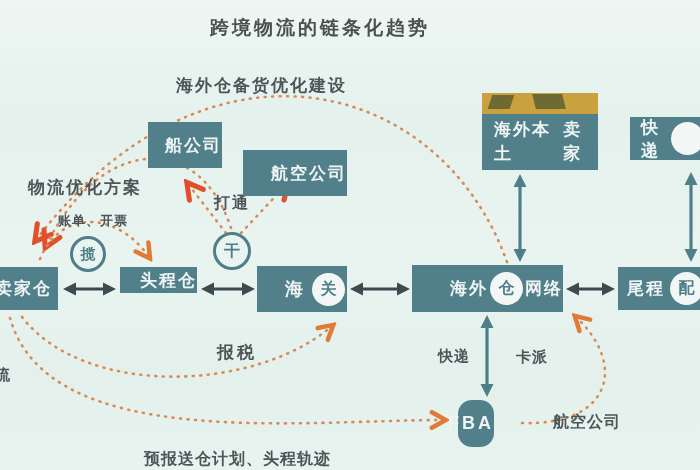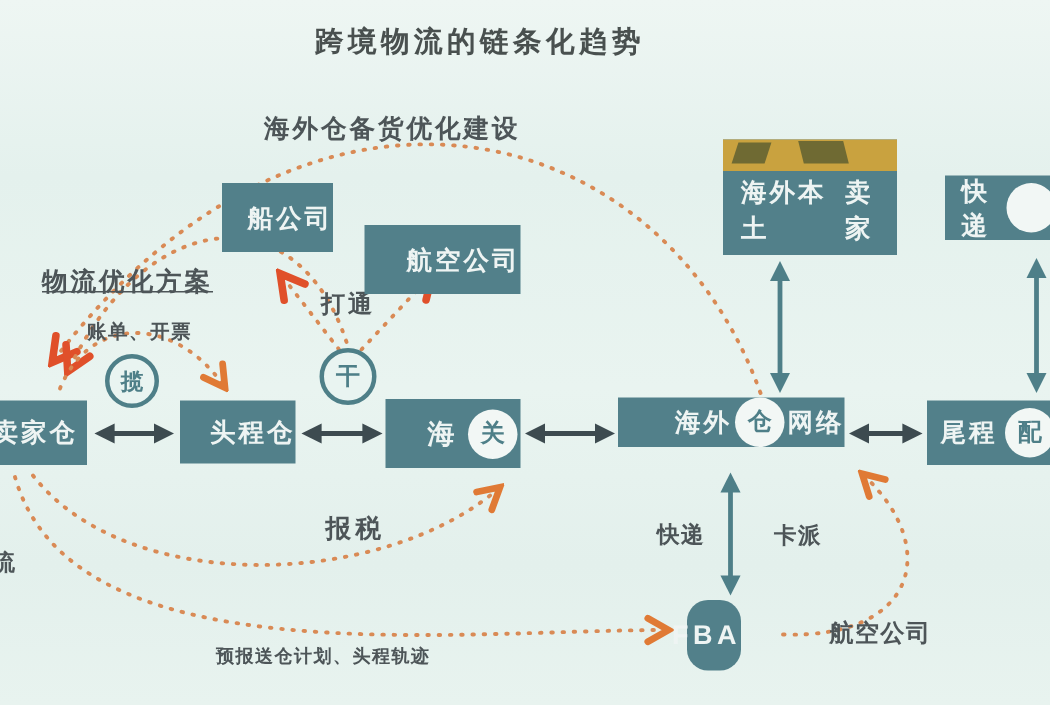--- a/index.html
+++ b/index.html
@@ -65,27 +65,27 @@
       <line x1="570" y1="289" x2="611" y2="289" stroke="#3d4b50" marker-start="url(#tDark)" marker-end="url(#tDark)"></line>
       <line x1="520" y1="178" x2="520" y2="258" stroke="#4e7f88" marker-start="url(#tTeal)" marker-end="url(#tTeal)"></line>
       <line x1="691" y1="176" x2="691" y2="258" stroke="#4e7f88" marker-start="url(#tTeal)" marker-end="url(#tTeal)"></line>
       <line x1="487" y1="319" x2="487" y2="393" stroke="#4e7f88" marker-start="url(#tTeal)" marker-end="url(#tTeal)"></line>
     </g>
   </svg>
 
   <div class="lbl" style="left:210px; top:15px; font-size:19px; letter-spacing:3px; color:#49504f;">跨境物流的链条化趋势</div>
 
   <div class="lbl" style="left:176px; top:74px; font-size:17px; letter-spacing:2px;">海外仓备货优化建设</div>
-  <div class="lbl" style="left:28px; top:176px; font-size:17px; letter-spacing:2px;text-decoration:underline;">物流优化方案</div>
+  <div class="lbl" style="left:28px; top:176px; font-size:17px; letter-spacing:2px;">物流优化方案</div>
   <div class="lbl" style="left:58px; top:212px; font-size:13px; letter-spacing:1px;">账单、开票</div>
   <div class="lbl" style="left:214px; top:193px; font-size:16px; letter-spacing:2px;">打通</div>
   <div class="lbl" style="left:170px; top:341px; font-size:17px; letter-spacing:3px;margin-left:47px;">报税</div>
   <div class="lbl" style="left:438px; top:347px; font-size:15px; letter-spacing:1px;">快递</div>
   <div class="lbl" style="left:516px; top:348px; font-size:15px; letter-spacing:1px;">卡派</div>
-  <div class="lbl" style="left:144px; top:429px; font-size:12px; letter-spacing:1px;">预报送仓计划、头程轨迹</div>
+  <div class="lbl" style="left:144px; top:449px; font-size:16px; letter-spacing:1px;">预报送仓计划、头程轨迹</div>
   <div class="lbl" style="left:553px; top:412px; font-size:16px; letter-spacing:1px;">航空公司</div>
   <div class="lbl" style="left:-5px; top:366px; font-size:15px;">流</div>
 
   <div class="box" style="left:148px; top:122px; width:74px; height:46px; font-size:17px;">
     <span>船公司</span>
   </div>
   <div class="box" style="left:243px; top:122px; width:104px; height:46px; font-size:17px;margin-top:28px;">
     <span>航空公司</span>
   </div>
 
@@ -106,28 +106,28 @@
   <div class="conn-circle" style="left:70px; top:236px; width:36px; height:36px; font-size:15px;">
     <span>揽</span>
   </div>
   <div class="conn-circle" style="left:213px; top:232px; width:38px; height:38px; font-size:16px;">
     <span>干</span>
   </div>
 
   <div class="box" style="left:-26px; top:267px; width:84px; height:43px; font-size:17px; justify-content:flex-end; padding-right:6px;">
     <span>卖家仓</span>
   </div>
-  <div class="box" style="left:120px; top:267px; width:77px; height:42px; font-size:17px;">
+  <div class="box" style="left:120px; top:267px; width:77px; height:26px; font-size:17px;">
     <span>头程仓</span>
   </div>
   <div class="box" style="left:257px; top:266px; width:90px; height:46px; font-size:18px;">
     <span>海</span>
     <span class="wcirc" style="margin-left:7px;">关</span>
   </div>
-  <div class="box" style="left:412px; top:265px; width:151px; height:33px; font-size:17px;">
+  <div class="box" style="left:412px; top:265px; width:151px; height:47px; font-size:17px;">
     <span>海外</span>
     <span class="wcirc">仓</span>
     <span>网络</span>
   </div>
   <div class="box" style="left:618px; top:267px; width:90px; height:43px; font-size:17px; justify-content:flex-start; padding-left:9px;">
     <span>尾程</span>
     <span class="wcirc" style="margin-left:5px;">配</span>
   </div>
 
   <div class="box" style="left:458px; top:400px; width:36px; height:47px; font-size:18px; letter-spacing:3px; font-family:Liberation Sans, sans-serif;border-radius:14px;">

